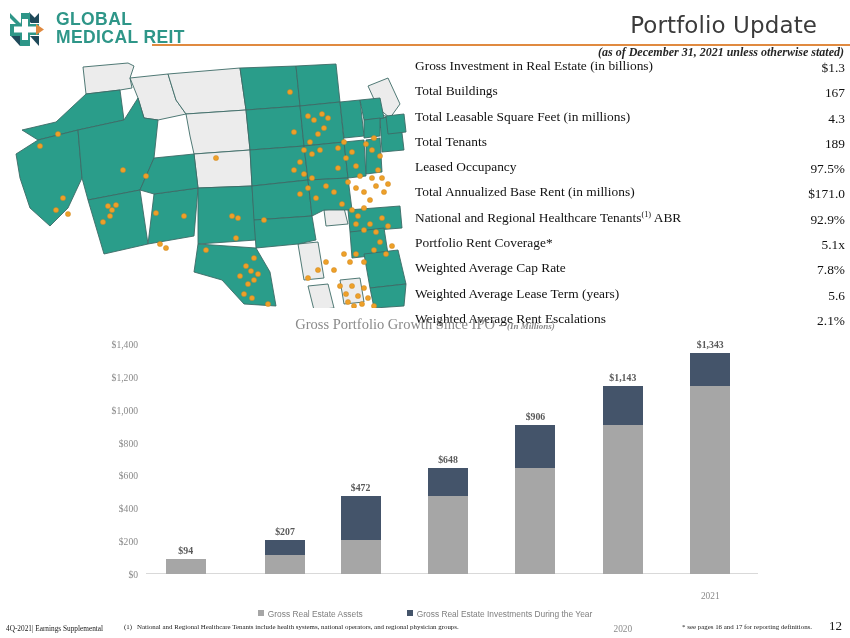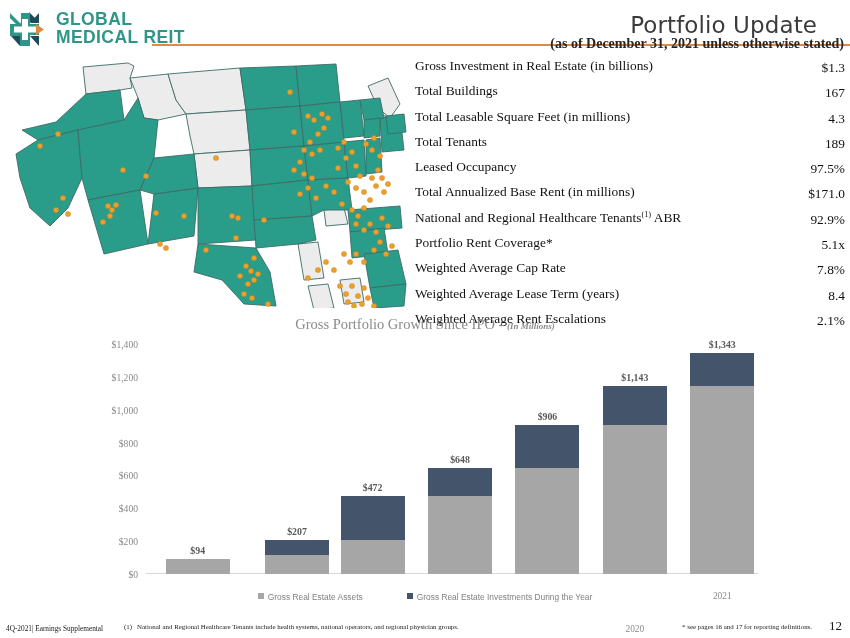--- a/index.html
+++ b/index.html
@@ -22,23 +22,23 @@
   #brand-rule{
     position:absolute;left:152px;top:44px;width:698px;height:2px;background:#e08a40;
   }
   #page-title{
     position:absolute;right:33px;top:12px;
     font-family:"DejaVu Sans", sans-serif;
     font-size:23px;color:#3b3b3b;font-weight:400;letter-spacing:.1px;
     white-space:nowrap;
   }
   #asof{
-    position:absolute;right:6px;top:36px;
+    position:absolute;right:6px;top:45px;
     font-family:"Liberation Serif", serif;
-    font-weight:700;font-size:14px;color:#262626;
+    font-style:italic;font-weight:700;font-size:12px;color:#262626;
     white-space:nowrap;
   }
 
   
   #map-wrap{position:absolute;left:8px;top:58px;width:400px;height:250px;}
   #map-wrap svg{display:block;}
 
   
   #metrics{position:absolute;left:415px;top:56px;width:430px;}
   .metric-row{
@@ -58,38 +58,38 @@
     font-size:14.5px;color:#8a8a8a;
   }
   #chart-title .sub{font-size:9px;font-style:italic;font-weight:700;}
   #plot{position:absolute;left:78px;top:28px;width:680px;height:230px;}
   .ytick{
     position:absolute;right:0;width:58px;text-align:right;
     font-family:"Liberation Serif", serif;font-size:9.6px;color:#8a8a8a;
     transform:translateY(-50%);
   }
   #axis-line{position:absolute;left:68px;bottom:0;width:612px;height:1px;background:#d9d9d9;}
-  .bar-col{position:absolute;bottom:0;width:40px;padding-left:24px;}
+  .bar-col{position:absolute;bottom:0;width:40px;}
   .seg{position:absolute;left:0;width:100%;}
   .seg.base{background:#a6a6a6;bottom:0;}
   .seg.top{background:#44546a;}
   .bar-dlabel{
     position:absolute;left:50%;transform:translateX(-50%);
     font-family:"Liberation Serif", serif;font-size:9.8px;color:#595959;font-weight:700;
     white-space:nowrap;
   }
   .xtick{
     position:absolute;top:238px;width:100px;left:50%;margin-left:-50px;text-align:center;
     font-family:"Liberation Serif", serif;font-size:9.4px;color:#8a8a8a;
   }
   #legend{
     position:absolute;left:0;top:276px;width:850px;text-align:center;
     font-family:"Liberation Sans", sans-serif;font-size:8.4px;color:#7f7f7f;
   }
-  #legend .item{display:inline-block;margin:0 22px;white-space:nowrap;}
+  #legend .item{display:inline-block;margin:17px 22px;white-space:nowrap;}
   #legend .swatch{display:inline-block;width:6px;height:6px;margin-right:4px;vertical-align:1px;}
 
   
   #footer{position:absolute;left:0;bottom:0;width:850px;height:26px;
     font-family:"Liberation Serif", serif;color:#1a1a1a;}
   #footer-left{position:absolute;left:6px;bottom:5px;font-size:7.3px;white-space:nowrap;}
   #footnote1{position:absolute;left:124px;bottom:8px;font-size:6.9px;white-space:nowrap;}
   #footnote1 .n{margin-right:5px;}
   #footnote-star{position:absolute;right:38px;bottom:8px;font-size:6.9px;white-space:nowrap;}
   #page-num{position:absolute;right:8px;bottom:4px;font-size:13px;}
@@ -324,21 +324,21 @@
   <div class="metric-row">
     <span class="metric-label">Portfolio Rent Coverage*</span>
     <span class="metric-value">5.1x</span>
   </div>
   <div class="metric-row">
     <span class="metric-label">Weighted  Average  Cap Rate</span>
     <span class="metric-value">7.8%</span>
   </div>
   <div class="metric-row">
     <span class="metric-label">Weighted  Average  Lease Term (years)</span>
-    <span class="metric-value">8.4</span>
+    <span class="metric-value">5.6</span>
   </div>
   <div class="metric-row">
     <span class="metric-label">Weighted  Average  Rent Escalations</span>
     <span class="metric-value">2.1%</span>
   </div>
 </div>
 
 <div id="chart">
   <div id="chart-title"><span>Gross Portfolio Growth Since IPO - </span><span class="sub">(In Millions)</span></div>
 

